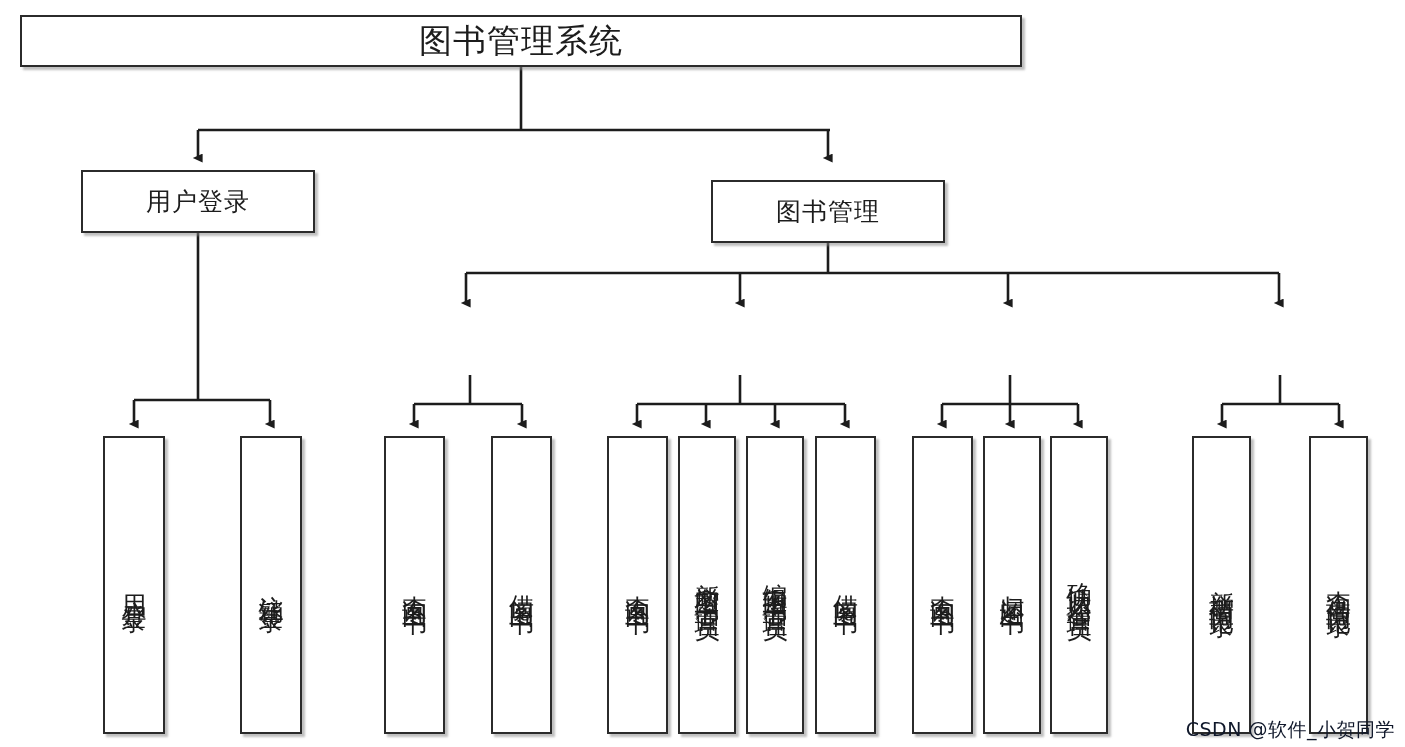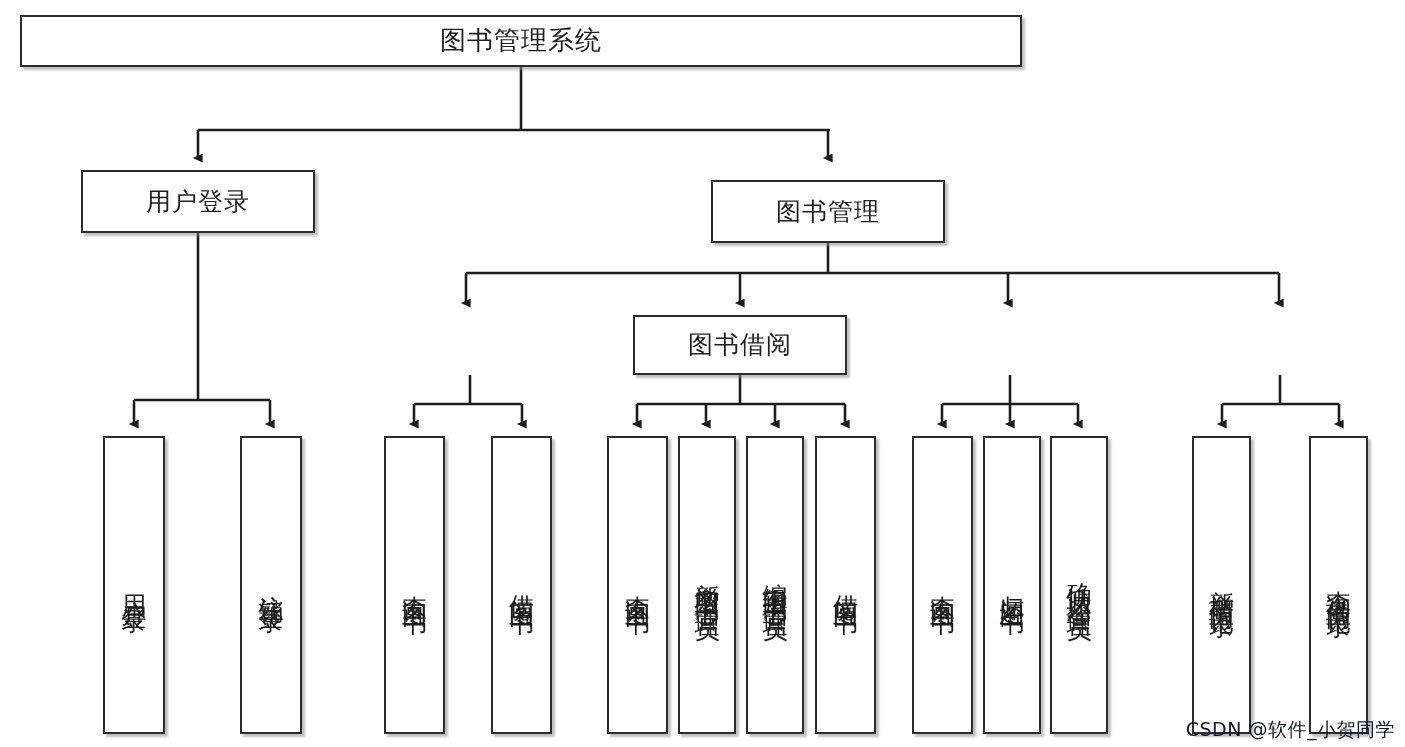--- a/index.html
+++ b/index.html
@@ -36,21 +36,21 @@
     line-height:1.12;
     z-index:2;
   }
   .node .lbl{
     display:block;
     text-align:center;
     white-space:nowrap;
   }
   
   .node.h .lbl{ font-size:25px; letter-spacing:1px; }
-  .node.root .lbl{ font-size:26px; letter-spacing:1px; }
+  .node.root .lbl{ font-size:33px; letter-spacing:1px; }
 
   
   .node.v{
     border-width:2.5px;
     align-items:center;
     justify-content:center;
     padding:6px 0;
   }
   .node.v .lbl{
     writing-mode:vertical-rl;
@@ -136,23 +136,20 @@
 
   <div class="node h" style="left:81px; top:170px; width:234px; height:63px;">
     <span class="lbl">用户登录</span>
   </div>
 
   <div class="node h" style="left:711px; top:170px; width:234px; height:63px;margin-top:10px;">
     <span class="lbl">图书管理</span>
   </div>
 
 
-  <div class="node h" style="left:633px; top:315px; width:214px; height:60px;">
-    <span class="lbl">图书借阅</span>
-  </div>
 
 
 
   <div class="node v" style="left:103px; top:436px; width:62px; height:298px;">
     <span class="lbl">用户登录</span>
   </div>
 
   <div class="node v" style="left:240px; top:436px; width:62px; height:298px;">
     <span class="lbl">注销登录</span>
   </div>

